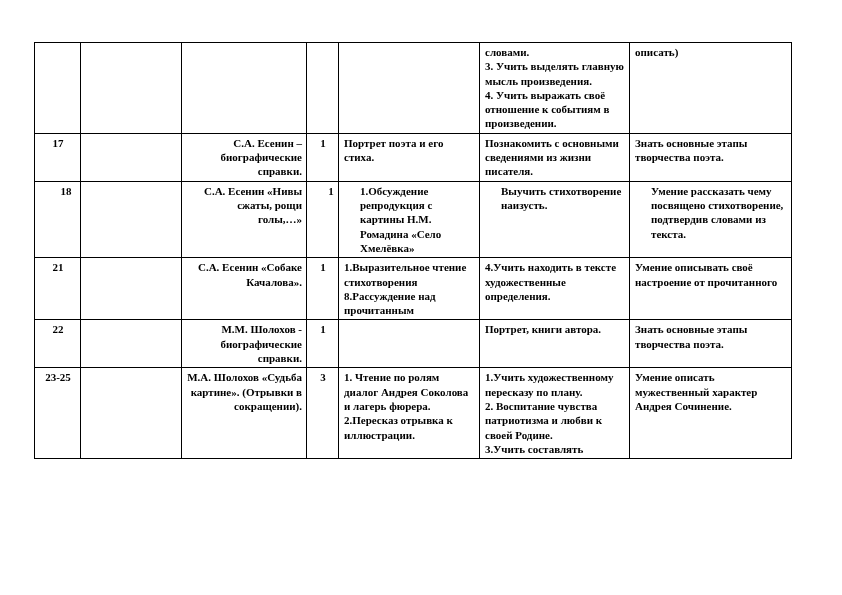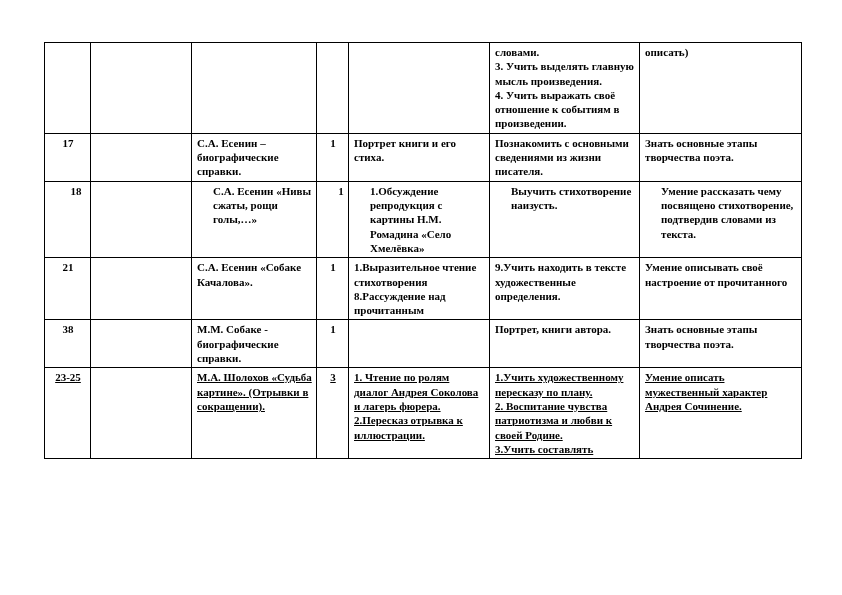--- a/index.html
+++ b/index.html
@@ -12,47 +12,47 @@
   }
   .page {
     position: relative;
     width: 842px;
     height: 595px;
     background: #ffffff;
     overflow: hidden;
   }
   table.plan {
     position: absolute;
-    left: 44px;
+    left: 34px;
     top: 42px;
     width: 757px;
     border-collapse: collapse;
     table-layout: fixed;
   }
   table.plan td {
     border: 1px solid #000000;
     vertical-align: top;
     padding: 2px 4px 2px 5px;
     font-size: 11px;
     font-weight: bold;
     line-height: 1.3;
     color: #000000;
     white-space: pre-line;
     overflow-wrap: break-word;
   }
   td.c-num   { text-align: center; padding-top: 4px; margin-top: 48px; }
   td.c-hours { text-align: center; padding-top: 4px; }
-  td.c-topic { padding-top: 4px; }
+  td.c-topic { padding-top: 4px; text-align: right; }
   tr.r0 td { height: 90px; }
   tr.r1 td { height: 48px; }
   tr.r2 td { height: 69px; padding-left: 21px; }
   tr.r3 td { height: 59px; }
   tr.r4 td { height: 57px; }
   tr.r5 td { height: 46px; }
-  tr.r6 td { height: 90px; text-decoration: underline; }
+  tr.r6 td { height: 90px; }
 </style>
 </head>
 <body>
 
 <div class="page">
   <table class="plan">
     <colgroup>
       <col style="width:46px">
       <col style="width:101px">
       <col style="width:125px">
@@ -71,47 +71,47 @@
         <td class="c-tasks">словами.
 3. Учить выделять главную мысль произведения.
 4. Учить выражать своё отношение к событиям в произведении.</td>
         <td class="c-skills">описать)</td>
       </tr>
       <tr class="r1">
         <td class="c-num">17</td>
         <td class="c-date"></td>
         <td class="c-topic">С.А. Есенин – биографические справки.</td>
         <td class="c-hours">1</td>
-        <td class="c-content">Портрет книги и его стиха.</td>
+        <td class="c-content">Портрет поэта и его стиха.</td>
         <td class="c-tasks">Познакомить с основными сведениями из жизни писателя.</td>
         <td class="c-skills">Знать основные этапы творчества поэта.</td>
       </tr>
       <tr class="r2">
         <td class="c-num">18</td>
         <td class="c-date"></td>
         <td class="c-topic">С.А. Есенин «Нивы сжаты, рощи голы,…»</td>
         <td class="c-hours">1</td>
         <td class="c-content">1.Обсуждение репродукция с картины Н.М. Ромадина «Село Хмелёвка»</td>
         <td class="c-tasks">Выучить стихотворение наизусть.</td>
         <td class="c-skills">Умение рассказать чему посвящено стихотворение, подтвердив словами из текста.</td>
       </tr>
       <tr class="r4">
         <td class="c-num">21</td>
         <td class="c-date"></td>
         <td class="c-topic">С.А. Есенин «Собаке Качалова».</td>
         <td class="c-hours">1</td>
         <td class="c-content">1.Выразительное чтение стихотворения
 8.Рассуждение над прочитанным</td>
-        <td class="c-tasks">9.Учить находить в тексте художественные определения.</td>
+        <td class="c-tasks">4.Учить находить в тексте художественные определения.</td>
         <td class="c-skills">Умение описывать своё настроение от прочитанного</td>
       </tr>
       <tr class="r5">
-        <td class="c-num">38</td>
+        <td class="c-num">22</td>
         <td class="c-date"></td>
-        <td class="c-topic">М.М. Собаке - биографические справки.</td>
+        <td class="c-topic">М.М. Шолохов - биографические справки.</td>
         <td class="c-hours">1</td>
         <td class="c-content"></td>
         <td class="c-tasks">Портрет, книги автора.</td>
         <td class="c-skills">Знать основные этапы творчества поэта.</td>
       </tr>
       <tr class="r6">
         <td class="c-num">23-25</td>
         <td class="c-date"></td>
         <td class="c-topic">М.А. Шолохов «Судьба картине». (Отрывки в сокращении).</td>
         <td class="c-hours">3</td>

